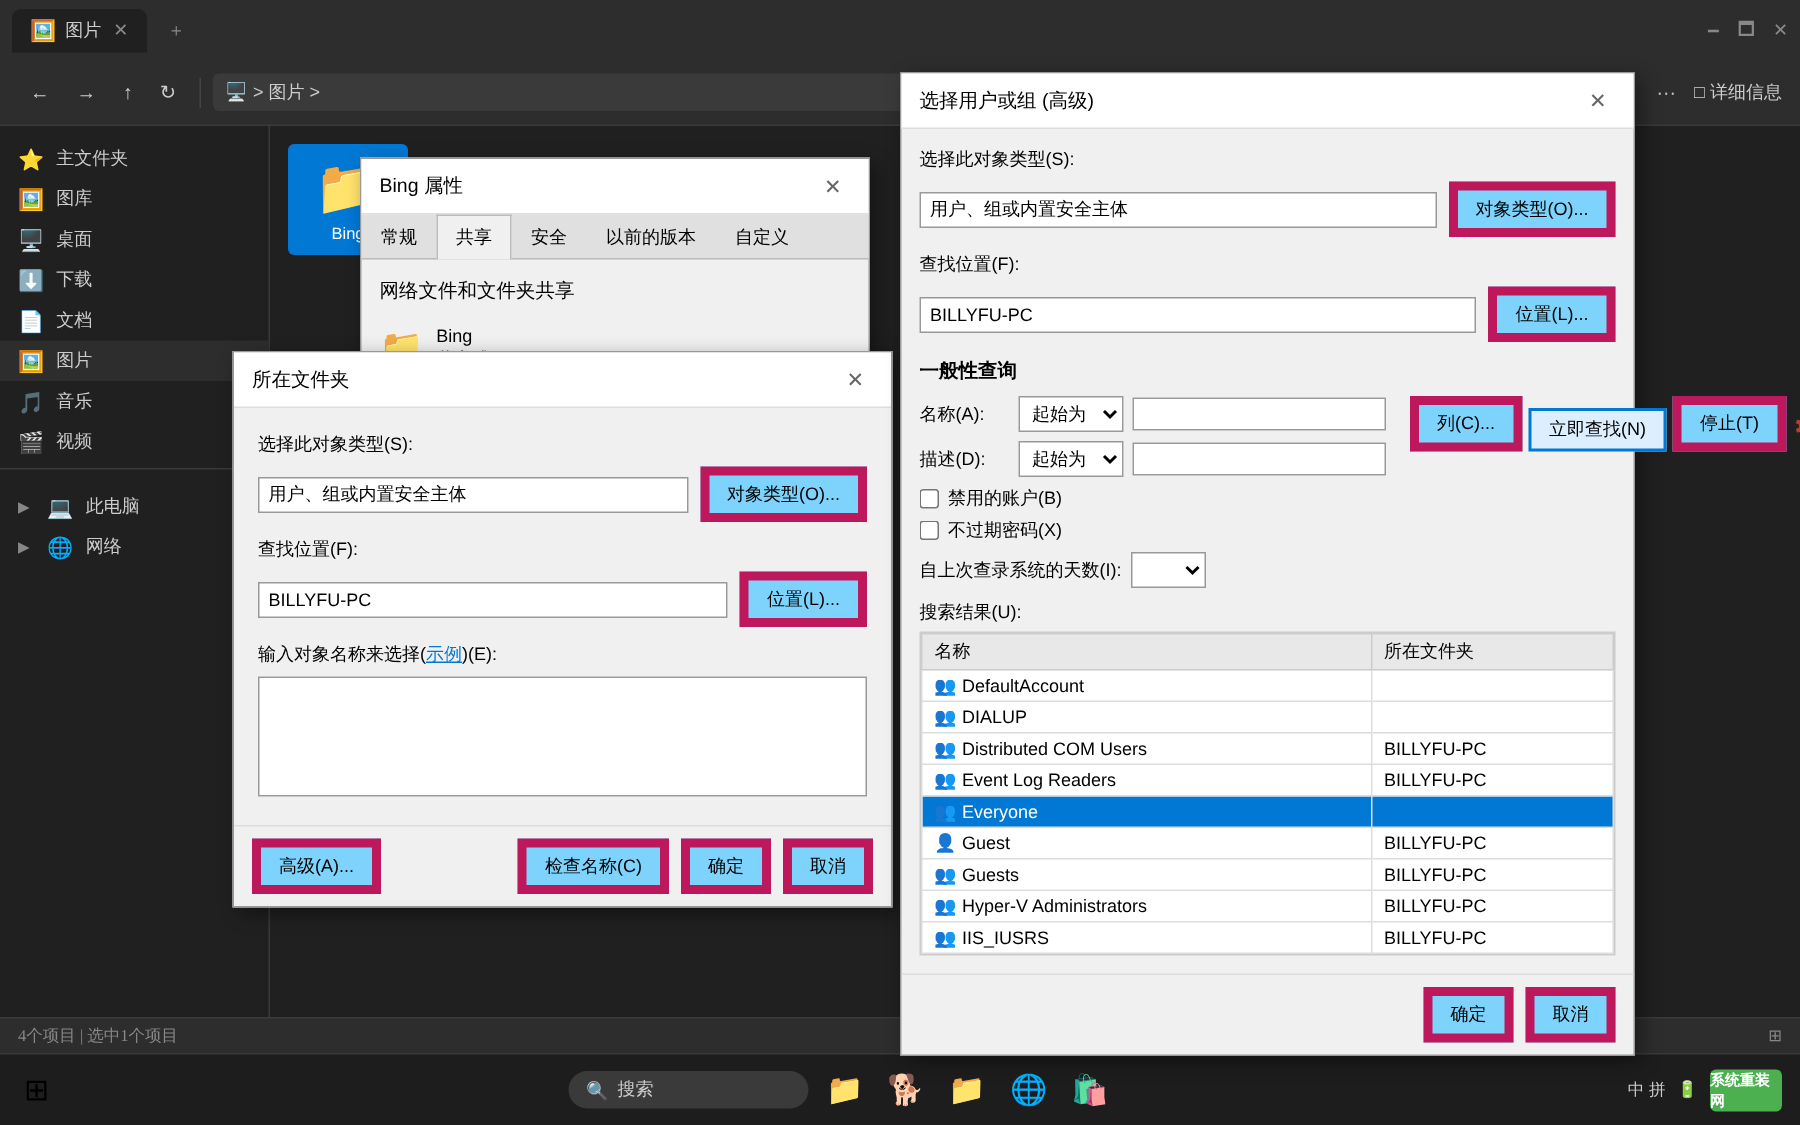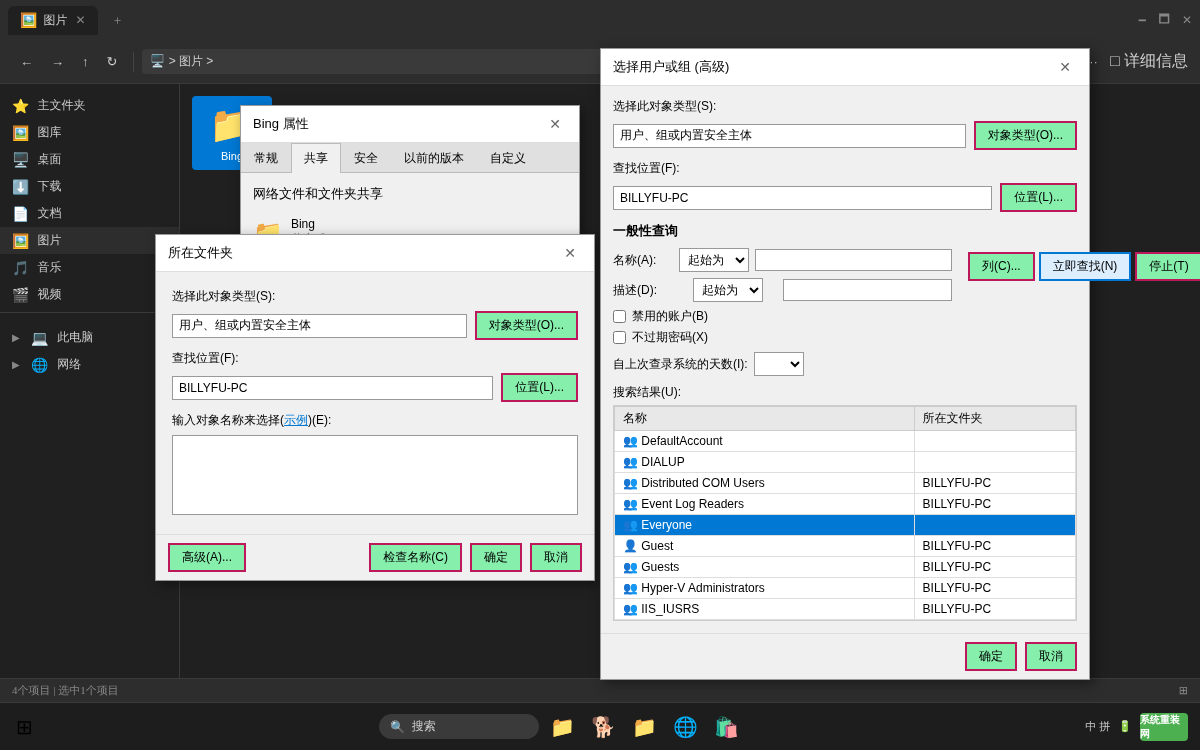--- a/index.html
+++ b/index.html
@@ -114,21 +114,21 @@
       cursor: pointer; color: #666; font-size: 14px; padding: 2px 6px;
     }
     .dialog-body { padding: 12px; }
     .dialog-section-label { font-size: 12px; color: #000; margin-bottom: 6px; }
     .dialog-input-row { display: flex; align-items: center; margin-bottom: 10px; gap: 8px; }
     .dialog-input {
       flex: 1; padding: 4px 6px; border: 1px solid #999; background: white;
       font-size: 12px; height: 24px;
     }
     .dialog-btn {
-      padding: 4px 12px; border: 2px solid #be185d; background: #86efac;
+      padding: 4px 12px; border: 6px solid #be185d; background: #7dd3fc;
       cursor: pointer; font-size: 12px; white-space: nowrap; color: #000;
     }
     .dialog-btn.primary {
       background: #ddeeff; border: 2px solid #0078d4;
     }
     .section-title { font-size: 13px; font-weight: 600; margin: 8px 0; color: #000; }
     .query-input { flex: 1; padding: 3px 6px; border: 1px solid #999; font-size: 12px; }
     .query-select {
       padding: 3px 4px; border: 1px solid #999; background: white; font-size: 12px; width: 70px;
     }
@@ -216,21 +216,21 @@
       <span>新建</span>
     </div>
     <button class="toolbar-btn">✂</button>
     <button class="toolbar-btn">📋</button>
     <button class="toolbar-btn">📌</button>
     <button class="toolbar-btn">✏</button>
     <button class="toolbar-btn">🗑</button>
     <button class="toolbar-btn">排序 ▾</button>
     <button class="toolbar-btn">□ 查看 ▾</button>
     <button class="toolbar-btn">···</button>
-    <div style="margin-left:auto;color:#ccc;font-size:16px;">□ 详细信息</div>
+    <div style="margin-left:auto;color:#ccc;font-size:12px;">□ 详细信息</div>
   </div>
 
   <div class="main-content">
 
     <div class="sidebar">
       <div class="sidebar-item">
         <span class="sidebar-icon">⭐</span>
         <span>主文件夹</span>
       </div>
       <div class="sidebar-item">
@@ -399,21 +399,21 @@
         <div style="flex:1;">
 
           <div style="display:flex;align-items:center;gap:6px;margin-bottom:6px;">
             <span style="width:60px;font-size:12px;">名称(A):</span>
             <select class="query-select">
               <option>起始为</option>
             </select>
             <input class="query-input" style="">
           </div>
 
-          <div style="display:flex;align-items:center;gap:20px;margin-bottom:6px;">
+          <div style="display:flex;align-items:center;gap:6px;margin-bottom:6px;">
             <span style="width:60px;font-size:12px;">描述(D):</span>
             <select class="query-select">
               <option>起始为</option>
             </select>
             <input class="query-input" style="">
           </div>
 
           <div class="checkbox-row">
             <input type="checkbox" style="">
             <span>禁用的账户(B)</span>

